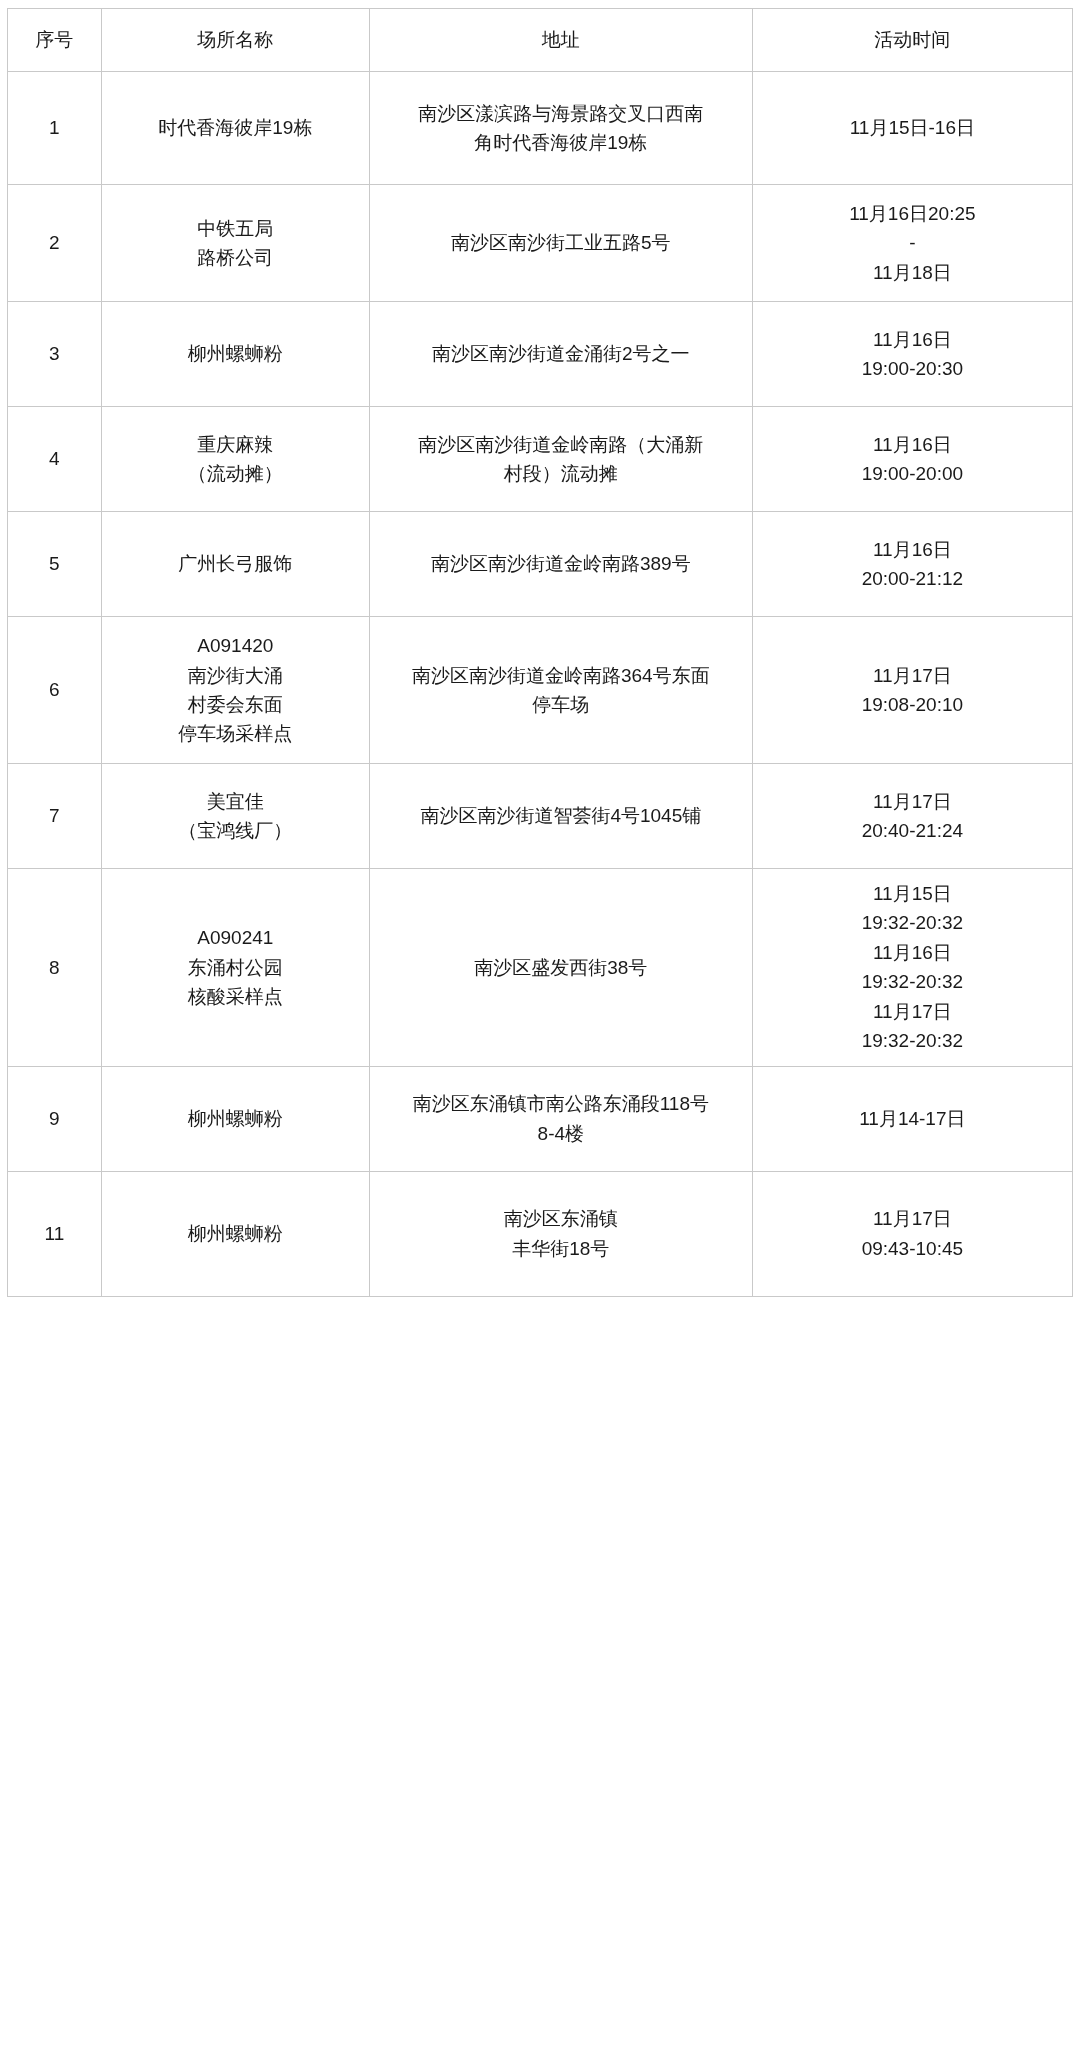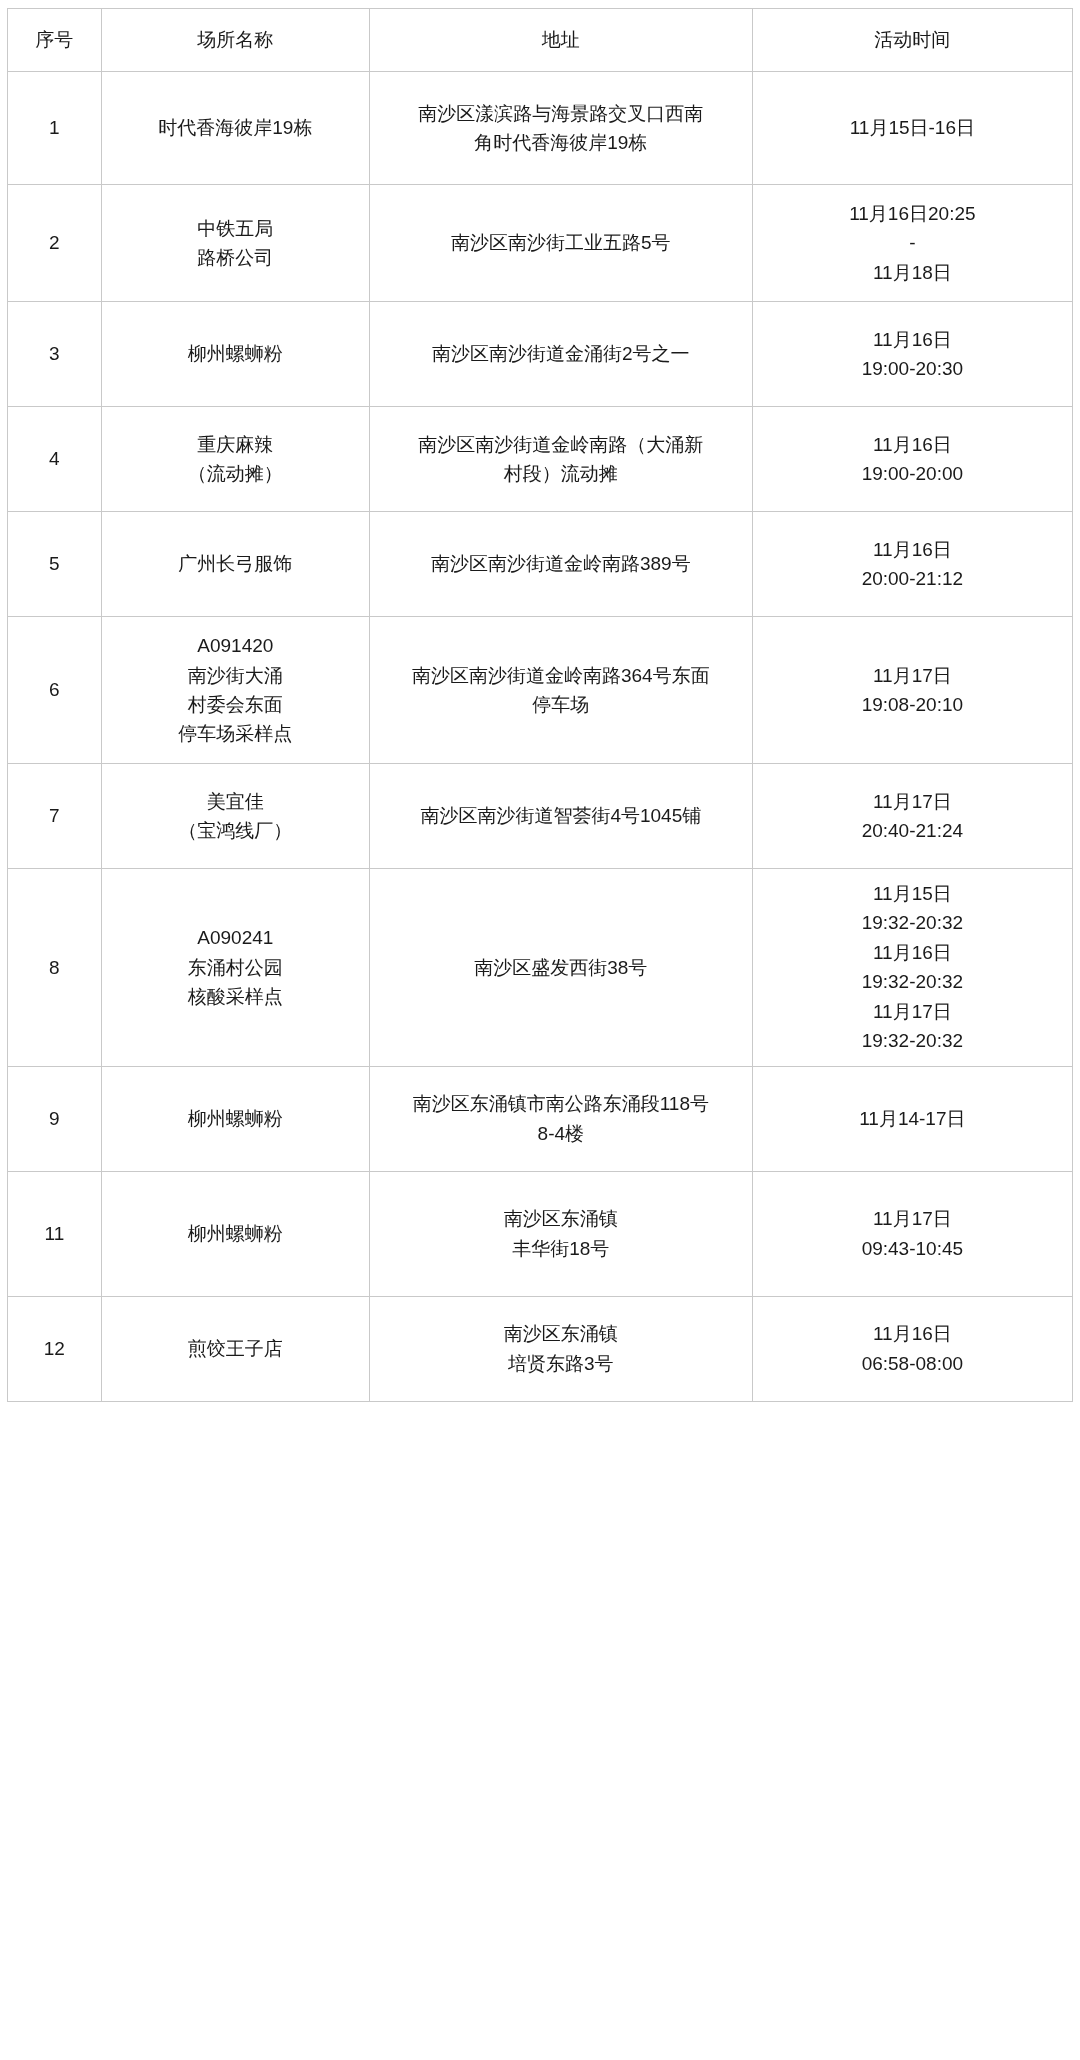--- a/index.html
+++ b/index.html
@@ -221,29 +221,15 @@
           </td>
         <td>
             <span class="cell-lines">南沙区东涌镇
 丰华街18号</span>
           </td>
         <td>
             <span class="cell-lines">11月17日
 09:43-10:45</span>
           </td>
       </tr>
-      <tr class="r12">
-        <td class="idx-cell">12</td>
-        <td>
-            <span class="cell-lines">煎饺王子店</span>
-          </td>
-        <td>
-            <span class="cell-lines">南沙区东涌镇
-培贤东路3号</span>
-          </td>
-        <td>
-            <span class="cell-lines">11月16日
-06:58-08:00</span>
-          </td>
-      </tr>
     </tbody>
   </table>
 </div>
 
 </body></html>

